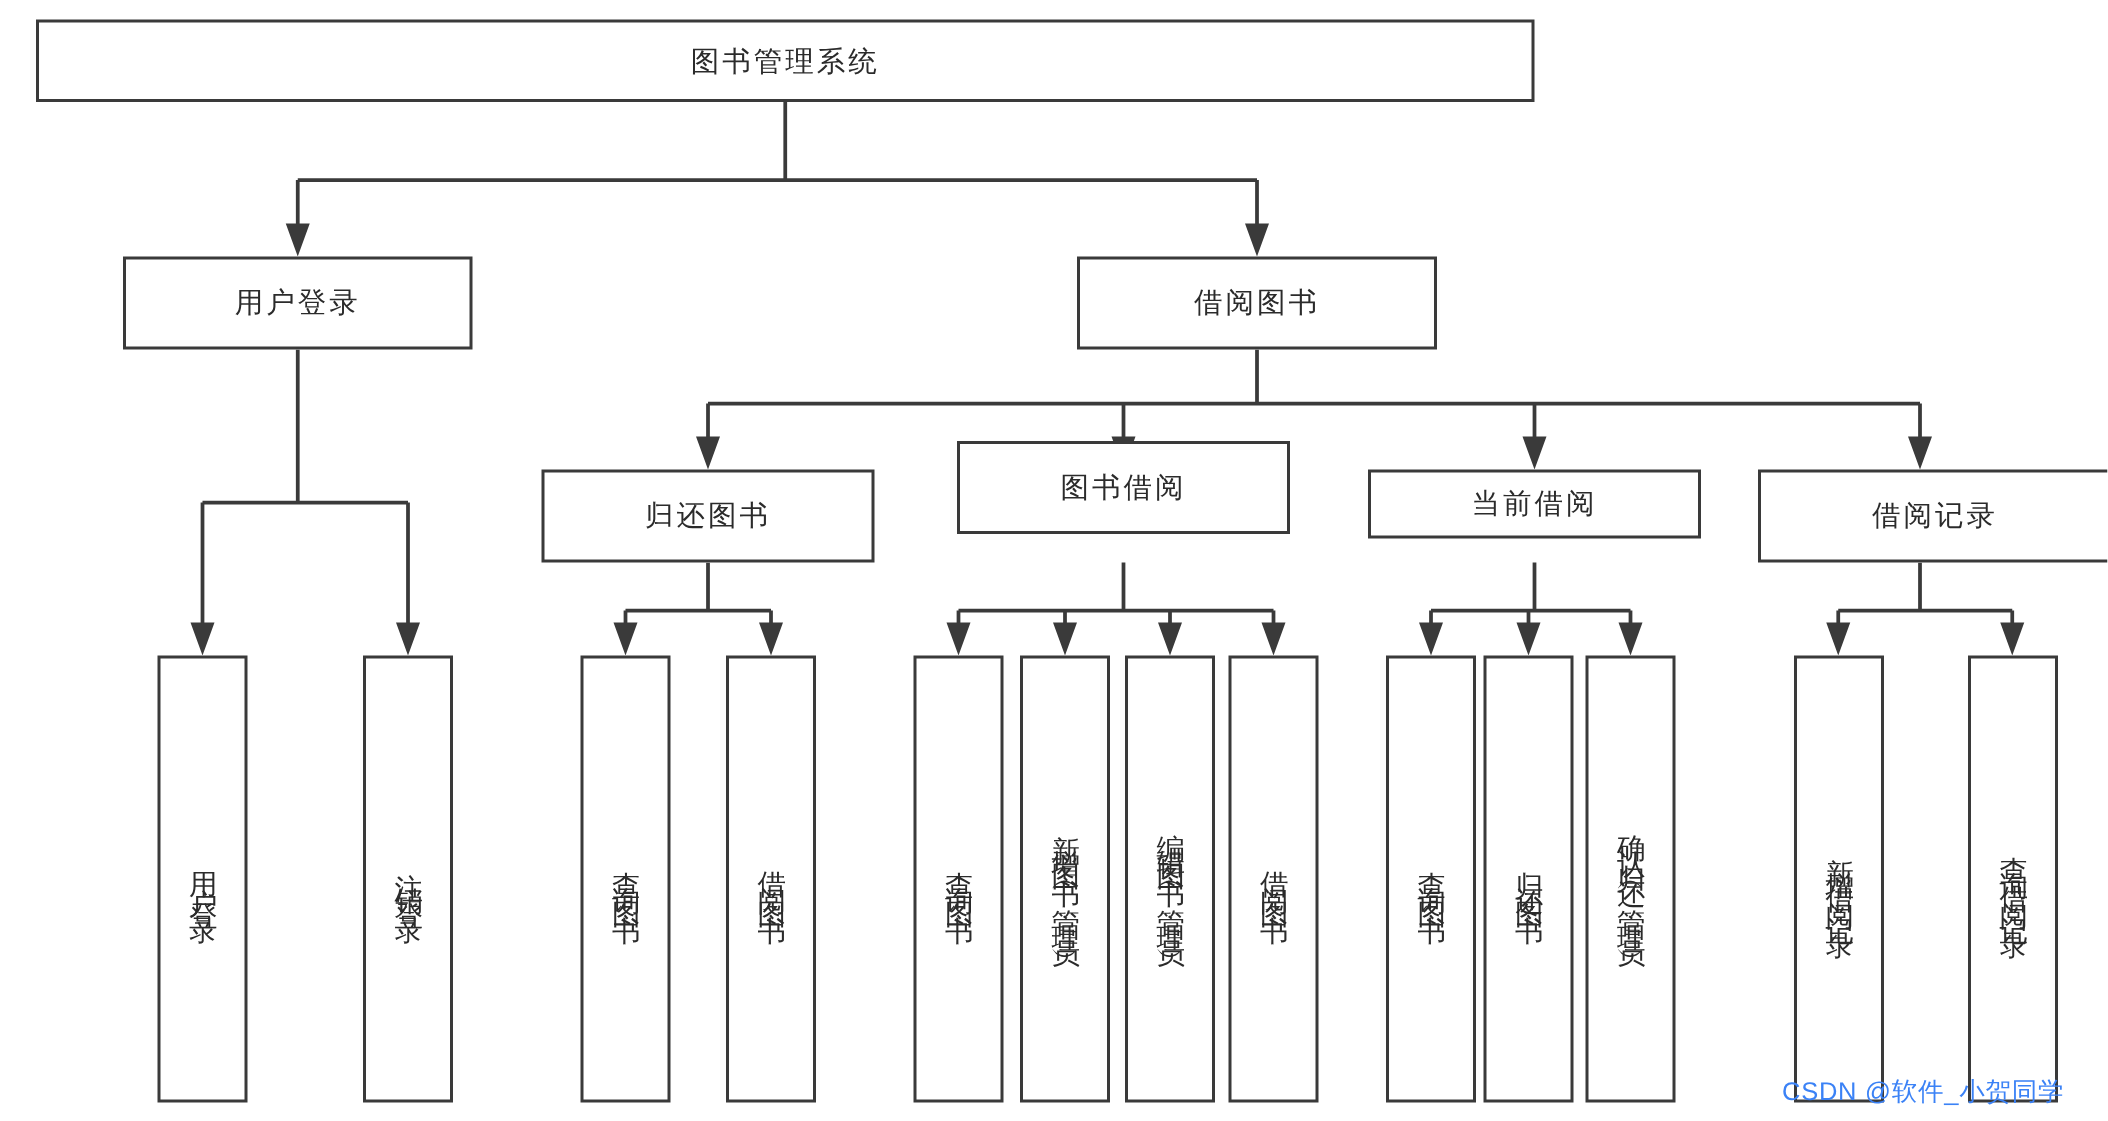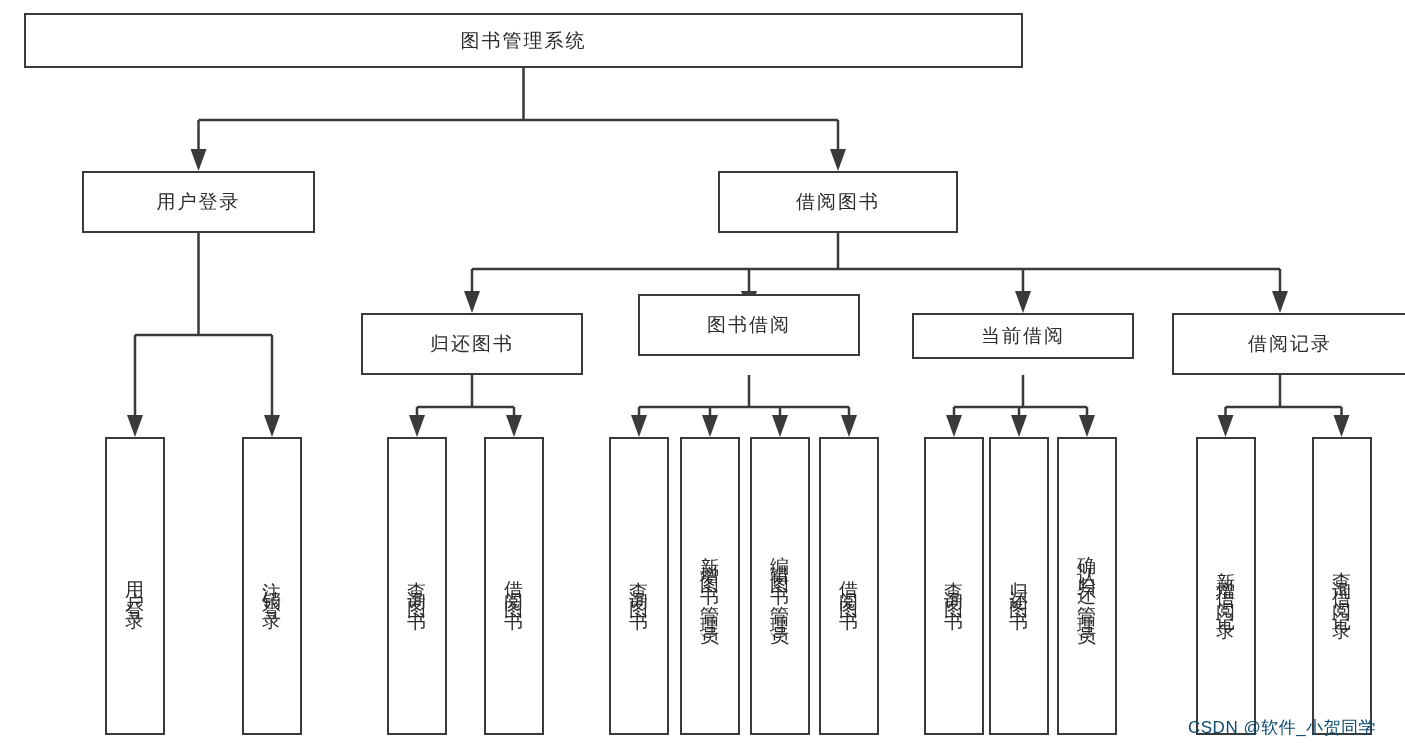--- a/index.html
+++ b/index.html
@@ -62,21 +62,21 @@
   #box-g4-0     { left: 924px;  }
   #box-g4-1     { left: 989px;  }
   #box-g4-2     { left: 1057px; }
   #box-g5-0     { left: 1196px; }
   #box-g5-1     { left: 1312px; }
   #watermark {
     position: absolute;
     left: 1188px;
     top: 716px;
     font-size: 17px;
-    color: #0c4a6e;
+    color: #3b82f6;
     letter-spacing: 0.5px;
     white-space: nowrap;
     z-index: 3;
   }
 </style>
 </head>
 <body>
 
 <div id="canvas">
 

